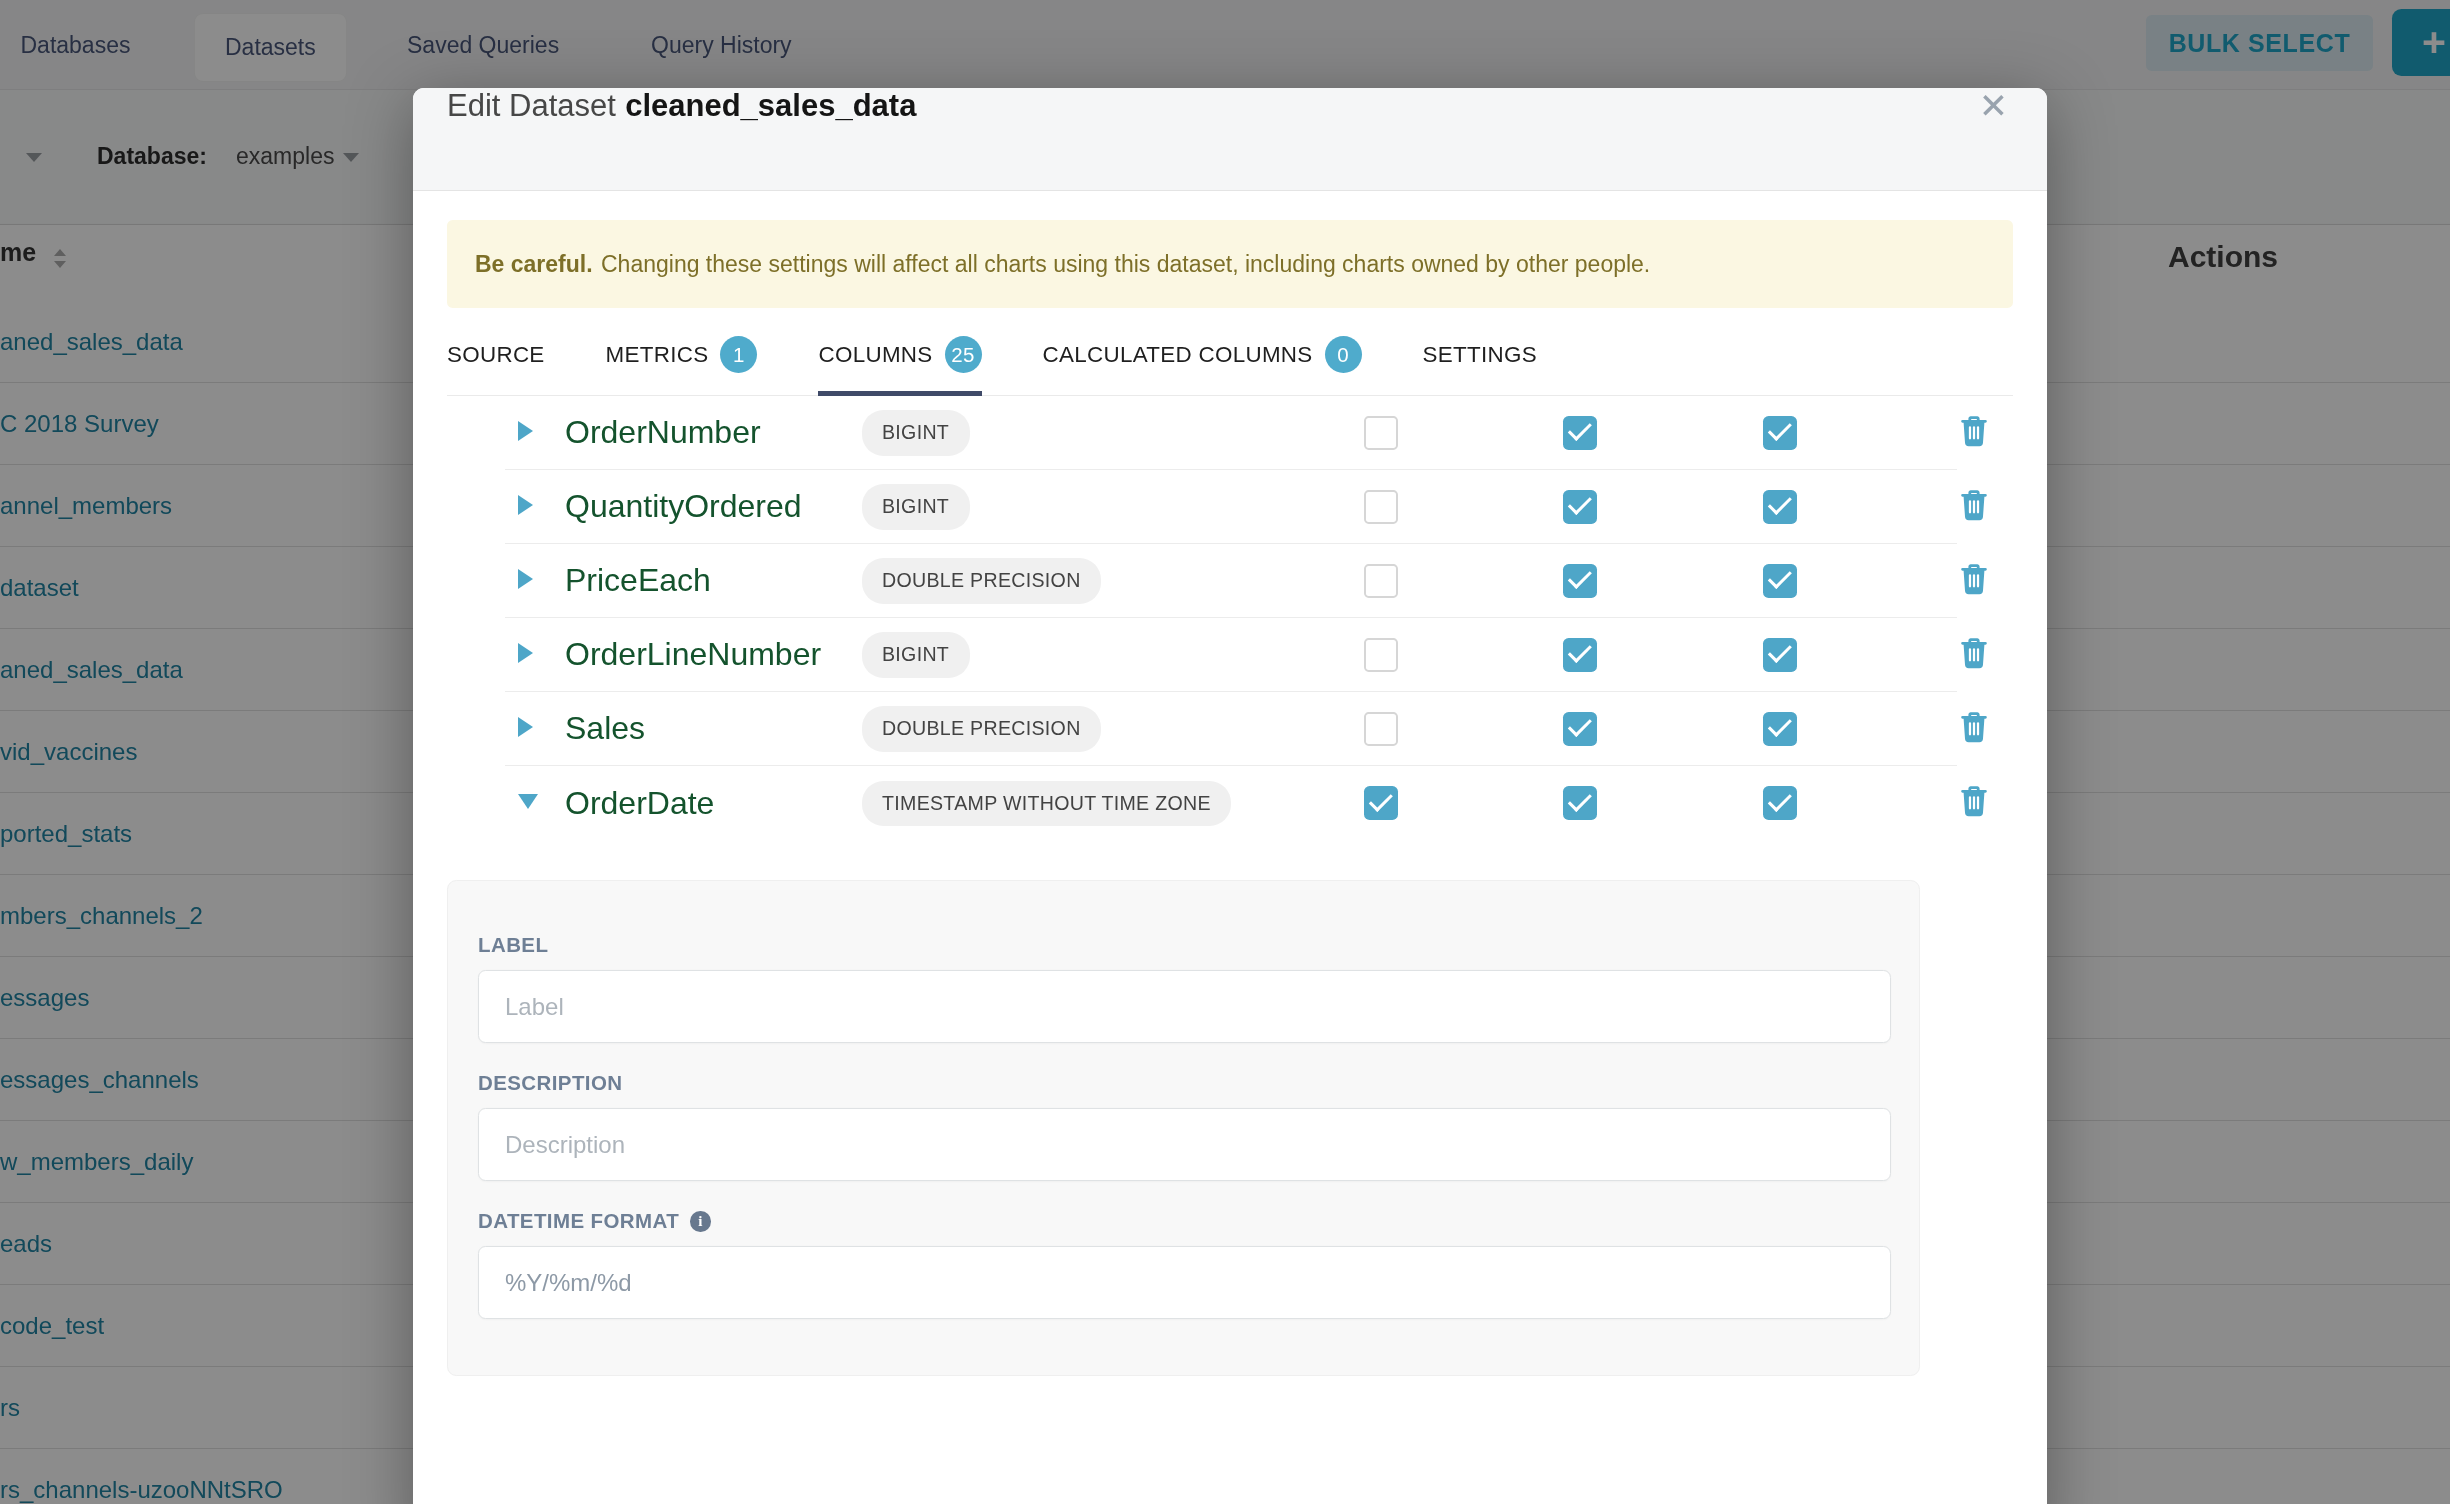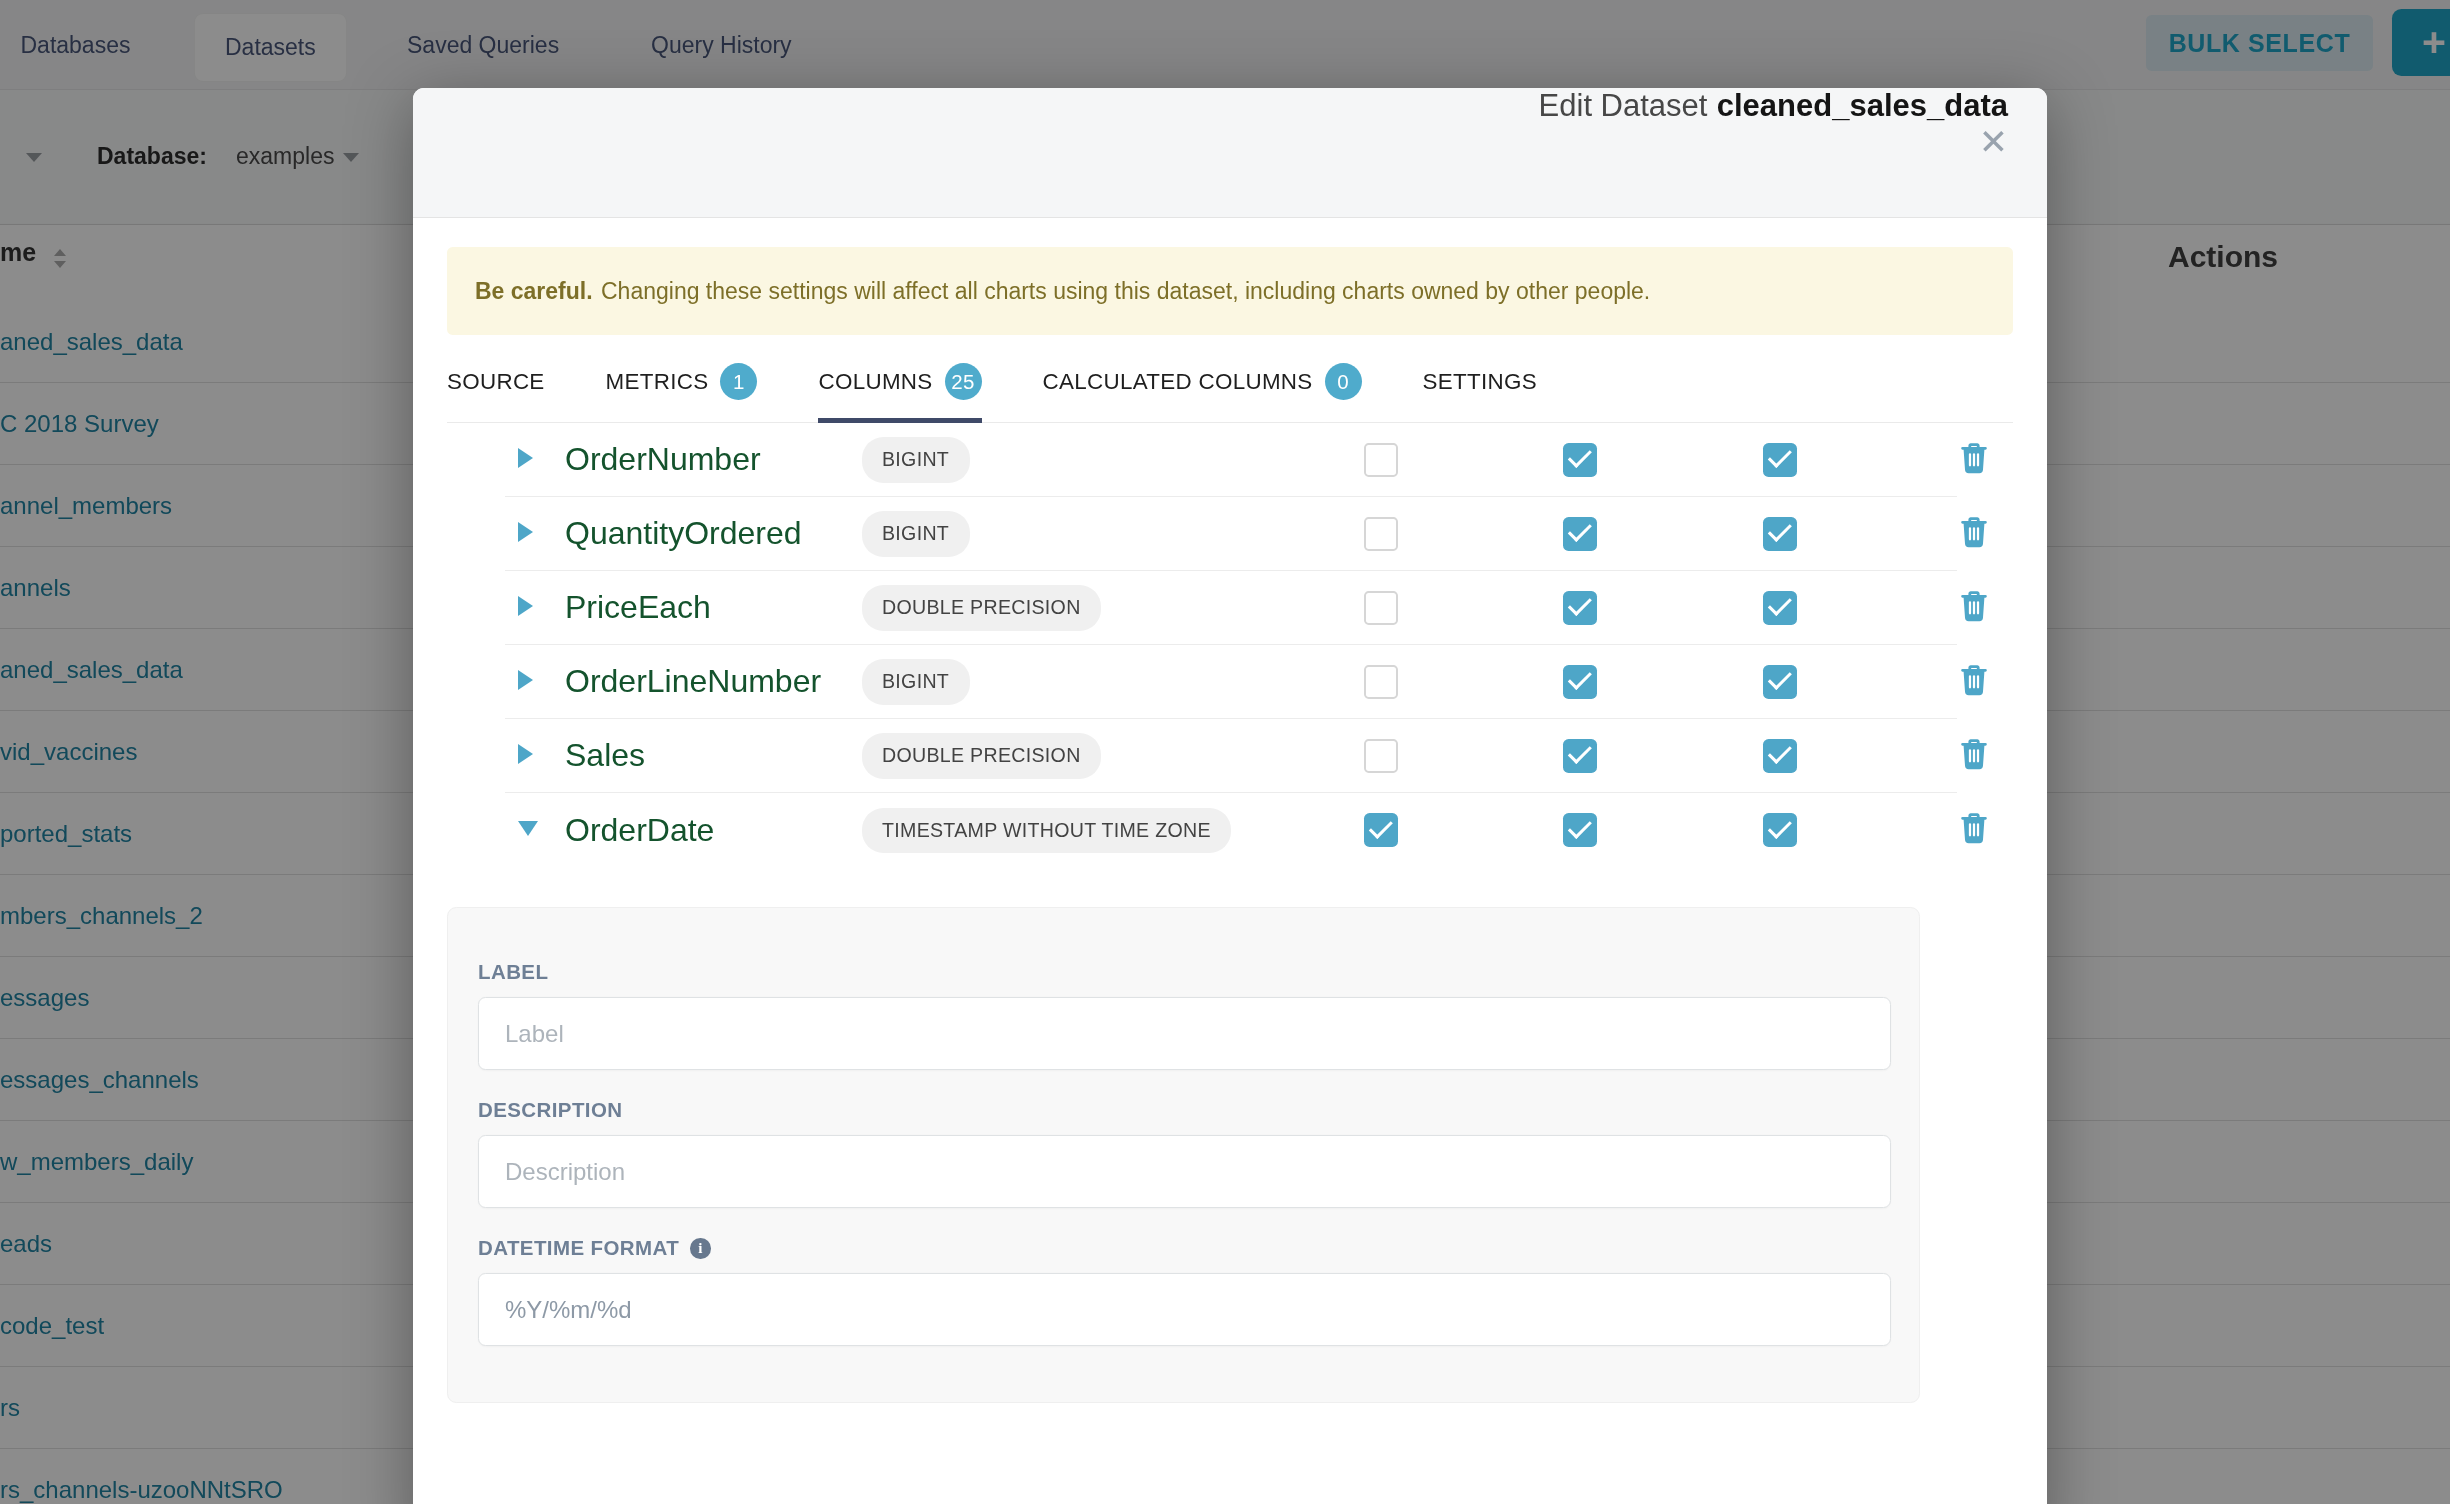--- a/index.html
+++ b/index.html
@@ -48,22 +48,22 @@
   .bg-rows { position:absolute; top:76px; left:0; right:0; }
   .bg-row { height:82px; display:flex; align-items:center; border-bottom:0.9px solid #E0E0E0; }
   .bg-row a { font-size:24px; color:#2185A5; text-decoration:none; cursor:pointer; }
 
   
   .overlay { position:absolute; inset:0; background:rgba(0,0,0,0.45); z-index:5; }
 
   
   .modal { position:absolute; left:413px; top:88px; width:1634px; height:1454px; z-index:10;
            background:#fff; border-radius:11.2px; box-shadow:0 13px 65px rgba(0,0,0,0.35); }
-  .modal-header { height:130px; background:#F5F6F7; border-bottom:0.9px solid #E4E4E4;
-                  border-radius:11.2px 11.2px 0 0; display:flex; align-items:flex-end; padding:0 39px 0 34px;flex-direction:column; }
+  .modal-header { height:103px; background:#F5F6F7; border-bottom:0.9px solid #E4E4E4;
+                  border-radius:11.2px 11.2px 0 0; display:flex; align-items:flex-start; padding:0 39px 0 34px; }
   .modal-title { font-size:31px; color:#474747; }
   .modal-title .name { font-weight:bold; color:#151515; margin-left:9.3px; }
   .close-btn { margin-left:auto; font-size:35px; color:#99A3AE; cursor:pointer; line-height:1; }
 
   .modal-body { padding:0 34px; }
   .banner { margin-top:29px; height:88px; background:#FBF7E2; border-radius:5.6px;
             display:flex; align-items:center; padding:0 28px; font-size:23px; color:#7D6F28; }
   .banner .bold { font-weight:bold; margin-right:8.4px; }
 
   .tabs { margin-top:28px; display:flex; border-bottom:0.9px solid #EAEAEA; }
@@ -147,21 +147,21 @@
       <div class="bg-row">
         <a>aned_sales_data</a>
       </div>
       <div class="bg-row">
         <a>C 2018 Survey</a>
       </div>
       <div class="bg-row">
         <a>annel_members</a>
       </div>
       <div class="bg-row">
-        <a>annels</a>
+        <a>dataset</a>
       </div>
       <div class="bg-row">
         <a>aned_sales_data</a>
       </div>
       <div class="bg-row">
         <a>vid_vaccines</a>
       </div>
       <div class="bg-row">
         <a>ported_stats</a>
       </div>

